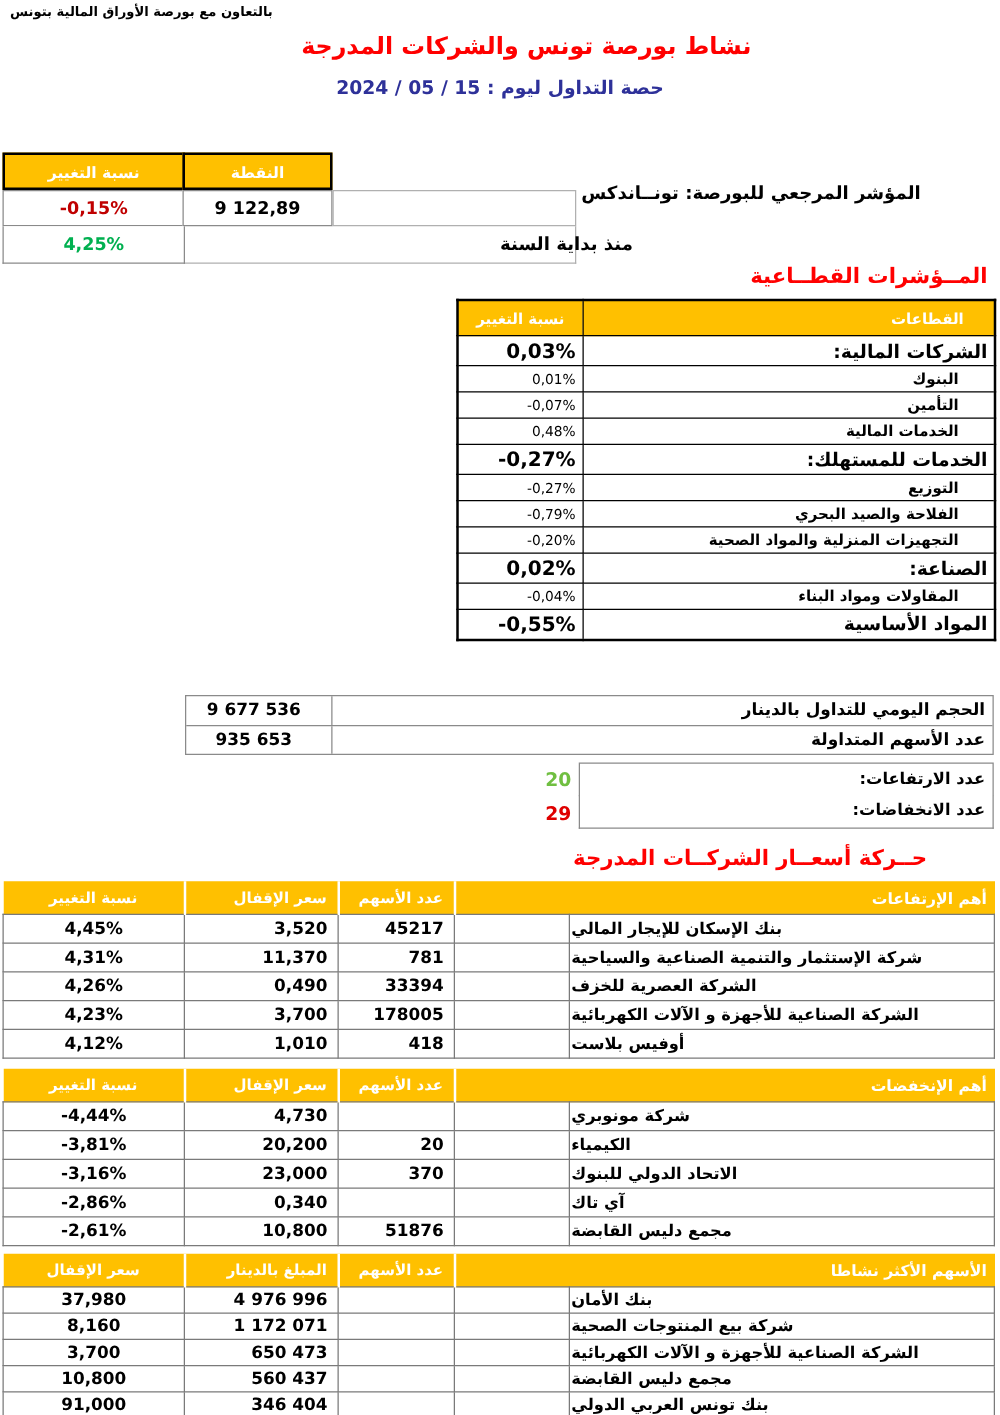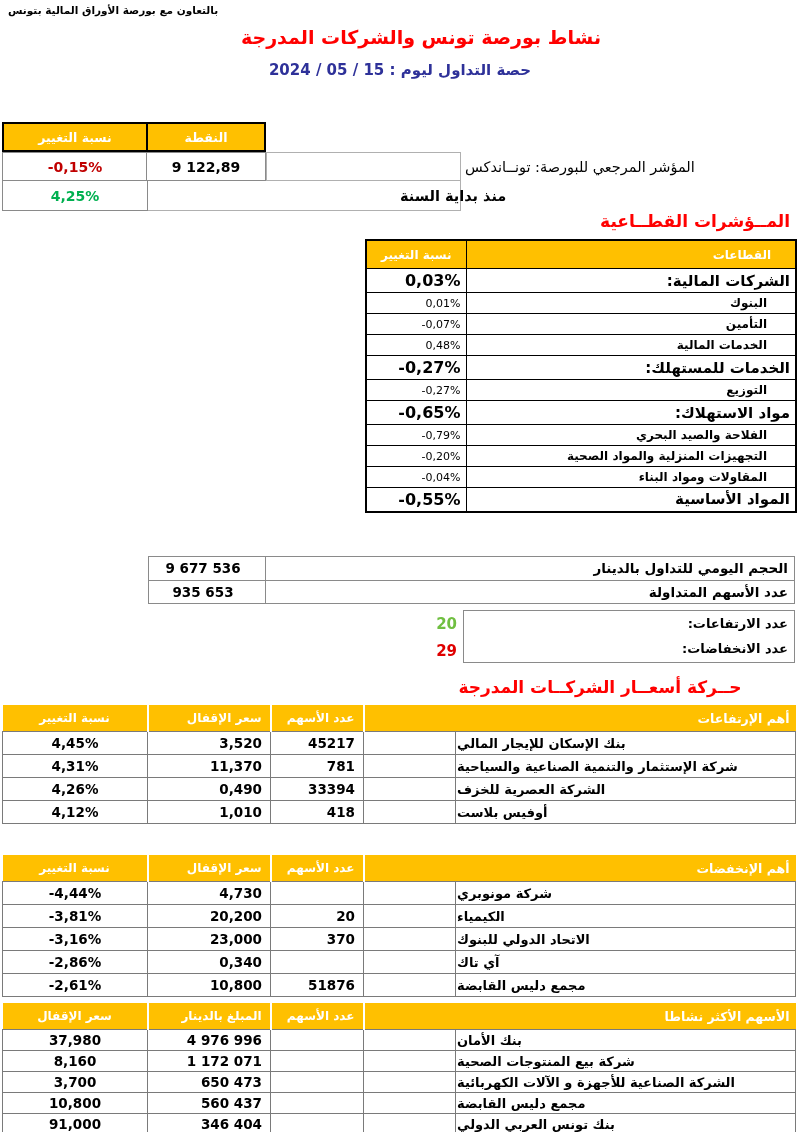--- a/index.html
+++ b/index.html
@@ -17,22 +17,22 @@
   
   .idx-h{top:122px;height:30px;background:var(--accent-yellow);border:2px solid #000;
          color:#fff;font-weight:bold;font-size:12.5px;display:flex;align-items:center;justify-content:center;}
   #idx-h-change{left:2px;width:146px;}
   #idx-h-points{left:146px;width:120px;}
   .idx-cell{border:1px solid #8a8a8a;background:#fff;display:flex;align-items:center;justify-content:center;
             font-weight:bold;font-size:14px;}
   #idx-r1-change{left:2px;top:152px;width:146px;height:29px;color:var(--negative-dark-red);direction:ltr;}
   #idx-r1-points{left:146px;top:152px;width:120px;height:29px;direction:ltr;text-align:center;}
   #idx-r1-empty{left:266px;top:152px;width:195px;height:29px;border:1px solid #b0b0b0;}
-  #idx-r1-label{left:465px;top:152px;width:330px;height:29px;display:flex;align-items:center;justify-content:flex-end;
-                font-weight:normal;font-size:14.5px;}
+  #idx-r1-label{left:465px;top:140px;width:330px;height:29px;display:flex;align-items:center;justify-content:flex-end;
+                font-weight:bold;font-size:14.5px;}
   #idx-r2-change{left:2px;top:181px;width:146px;height:30px;color:var(--positive-green);border-top:none;direction:ltr;}
   #idx-r2-empty{left:148px;top:181px;width:313px;height:30px;border:1px solid #b0b0b0;border-top:none;border-left:none;}
   #idx-r2-label{left:400px;top:181px;width:145px;height:30px;display:flex;align-items:center;justify-content:flex-end;
                 font-weight:bold;font-size:14.5px;}
 
   
   #sector-heading{right:10px;top:211px;font-size:17px;font-weight:bold;color:var(--title-red);}
   #sector-table{left:365px;top:239px;width:430px;border-collapse:collapse;table-layout:fixed;border:2px solid #000;}
   #sector-table th{background:var(--accent-yellow);color:#fff;font-weight:bold;font-size:12px;height:25px;border:1px solid #000;}
   #sector-table th.sec-name-h{text-align:right;padding-right:24px;}
@@ -125,31 +125,31 @@
         <td class="sec-name" dir="rtl">الخدمات المالية</td>
       </tr>
   <tr class="cat">
         <td class="sec-change">-0,27%</td>
         <td class="sec-name" dir="rtl">الخدمات للمستهلك:</td>
       </tr>
   <tr class="sub">
         <td class="sec-change">-0,27%</td>
         <td class="sec-name" dir="rtl">التوزيع</td>
       </tr>
-  <tr class="cat">
-        <td class="sec-change">-0,65%</td>
-        <td class="sec-name" dir="rtl">مواد الاستهلاك:</td>
-      </tr>
   <tr class="sub">
         <td class="sec-change">-0,79%</td>
         <td class="sec-name" dir="rtl">الفلاحة والصيد البحري</td>
       </tr>
   <tr class="sub">
         <td class="sec-change">-0,20%</td>
         <td class="sec-name" dir="rtl">التجهيزات المنزلية والمواد الصحية</td>
+      </tr>
+  <tr class="cat">
+        <td class="sec-change">0,02%</td>
+        <td class="sec-name" dir="rtl">الصناعة:</td>
       </tr>
   <tr class="sub">
         <td class="sec-change">-0,04%</td>
         <td class="sec-name" dir="rtl">المقاولات ومواد البناء</td>
       </tr>
   <tr class="cat">
         <td class="sec-change">-0,55%</td>
         <td class="sec-name" dir="rtl">المواد الأساسية</td>
       </tr>
 </tbody>
@@ -203,20 +203,27 @@
         <td class="name" dir="rtl">شركة الإستثمار والتنمية الصناعية والسياحية</td>
       </tr>
   <tr>
         <td class="change">4,26%</td>
         <td class="num">0,490</td>
         <td class="num">33394</td>
         <td class="blank"></td>
         <td class="name" dir="rtl">الشركة العصرية للخزف</td>
       </tr>
   <tr>
+        <td class="change">4,23%</td>
+        <td class="num">3,700</td>
+        <td class="num">178005</td>
+        <td class="blank"></td>
+        <td class="name" dir="rtl">الشركة الصناعية للأجهزة و الآلات الكهربائية</td>
+      </tr>
+  <tr>
         <td class="change">4,12%</td>
         <td class="num">1,010</td>
         <td class="num">418</td>
         <td class="blank"></td>
         <td class="name" dir="rtl">أوفيس بلاست</td>
       </tr>
 </tbody>
   </table>
 
 <table class="co-table" id="losers-table">

